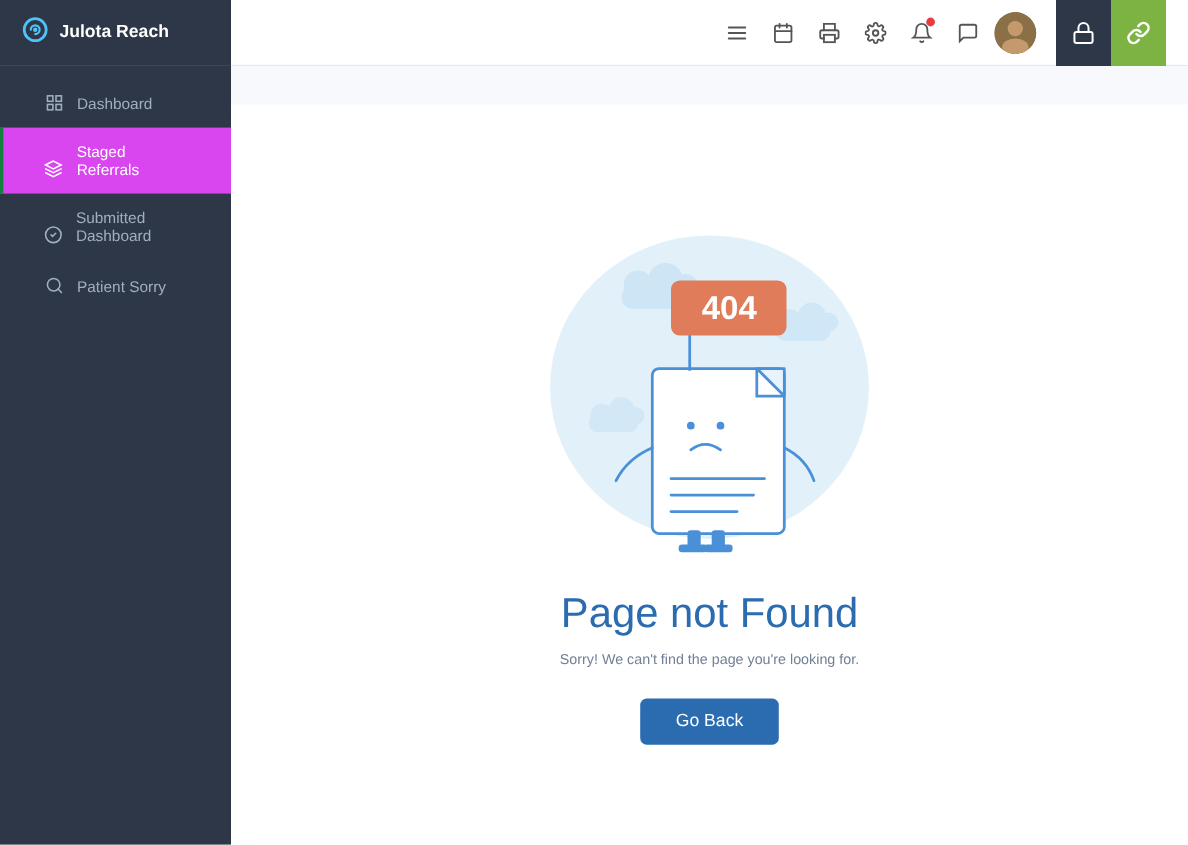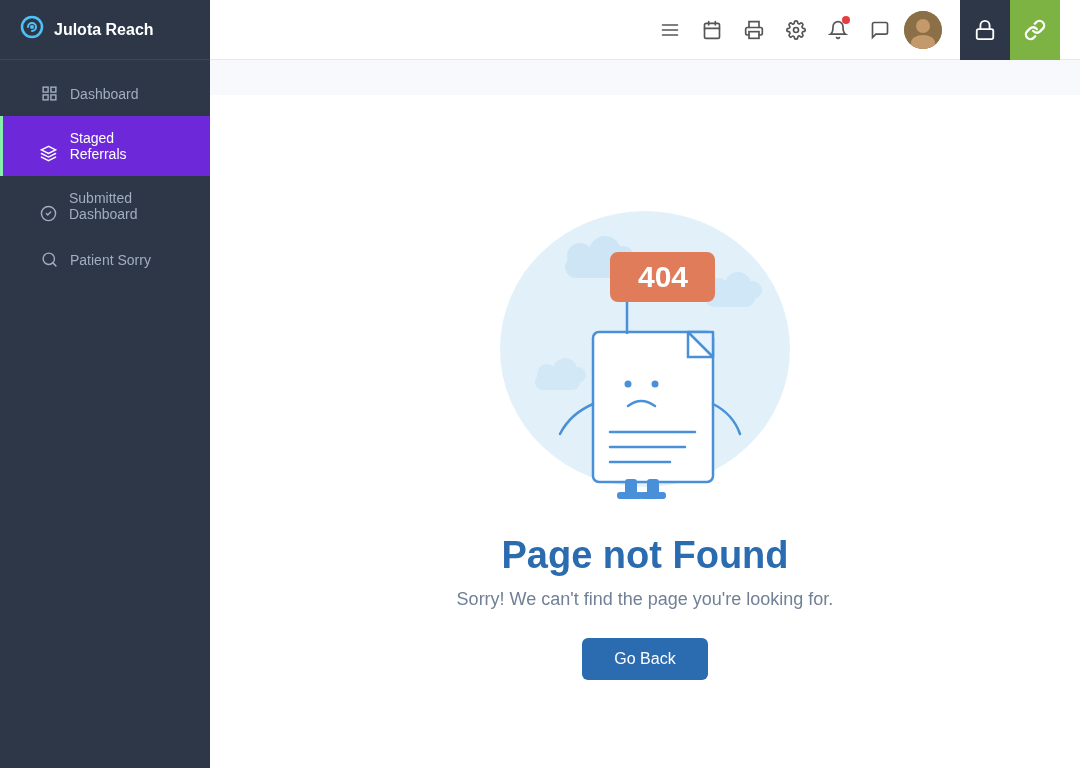--- a/index.html
+++ b/index.html
@@ -41,23 +41,23 @@
       align-items: flex-end;
       gap: 12px;
       padding: 14px 37px;
       color: #a0aec0;
       cursor: pointer;
       font-size: 14px;
       transition: background 0.15s;
       border-left: 3px solid transparent;
     }
     .nav-item.active {
-      background: #6d28d9;
-      color: #fff;
-      border-left: 3px solid #86efac;
+      background: #d946ef;
+      color: #fff;
+      border-left: 3px solid #15803d;
     }
     .nav-icon {
       width: 18px;
       height: 18px;
       display: flex;
       align-items: center;
       justify-content: center;
       font-size: 16px;
     }
 
@@ -160,25 +160,25 @@
     .illustration-container {
       position: relative;
       width: 340px;
       height: 320px;
       margin-bottom: 30px;
     }
 
     .page-not-found-title {
       font-size: 38px;
       color: #2b6cb0;
-      font-weight: 700;
+      font-weight: 400;
       margin-bottom: 12px;
     }
     .page-not-found-subtitle {
-      font-size: 18px;
+      font-size: 13px;
       color: #718096;
       margin-bottom: 28px;
     }
     .go-back-btn {
       background: #2b6cb0;
       color: #fff;
       border: none;
       padding: 12px 32px;
       border-radius: 6px;
       font-size: 16px;

